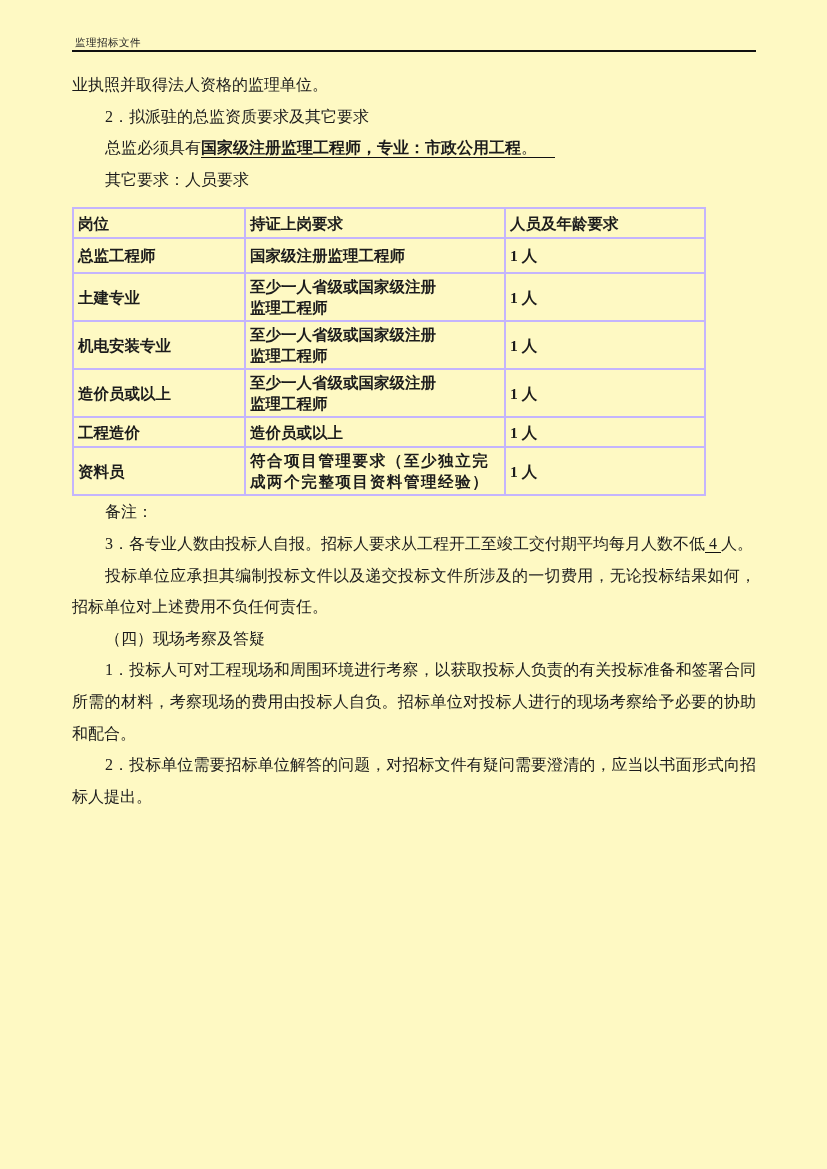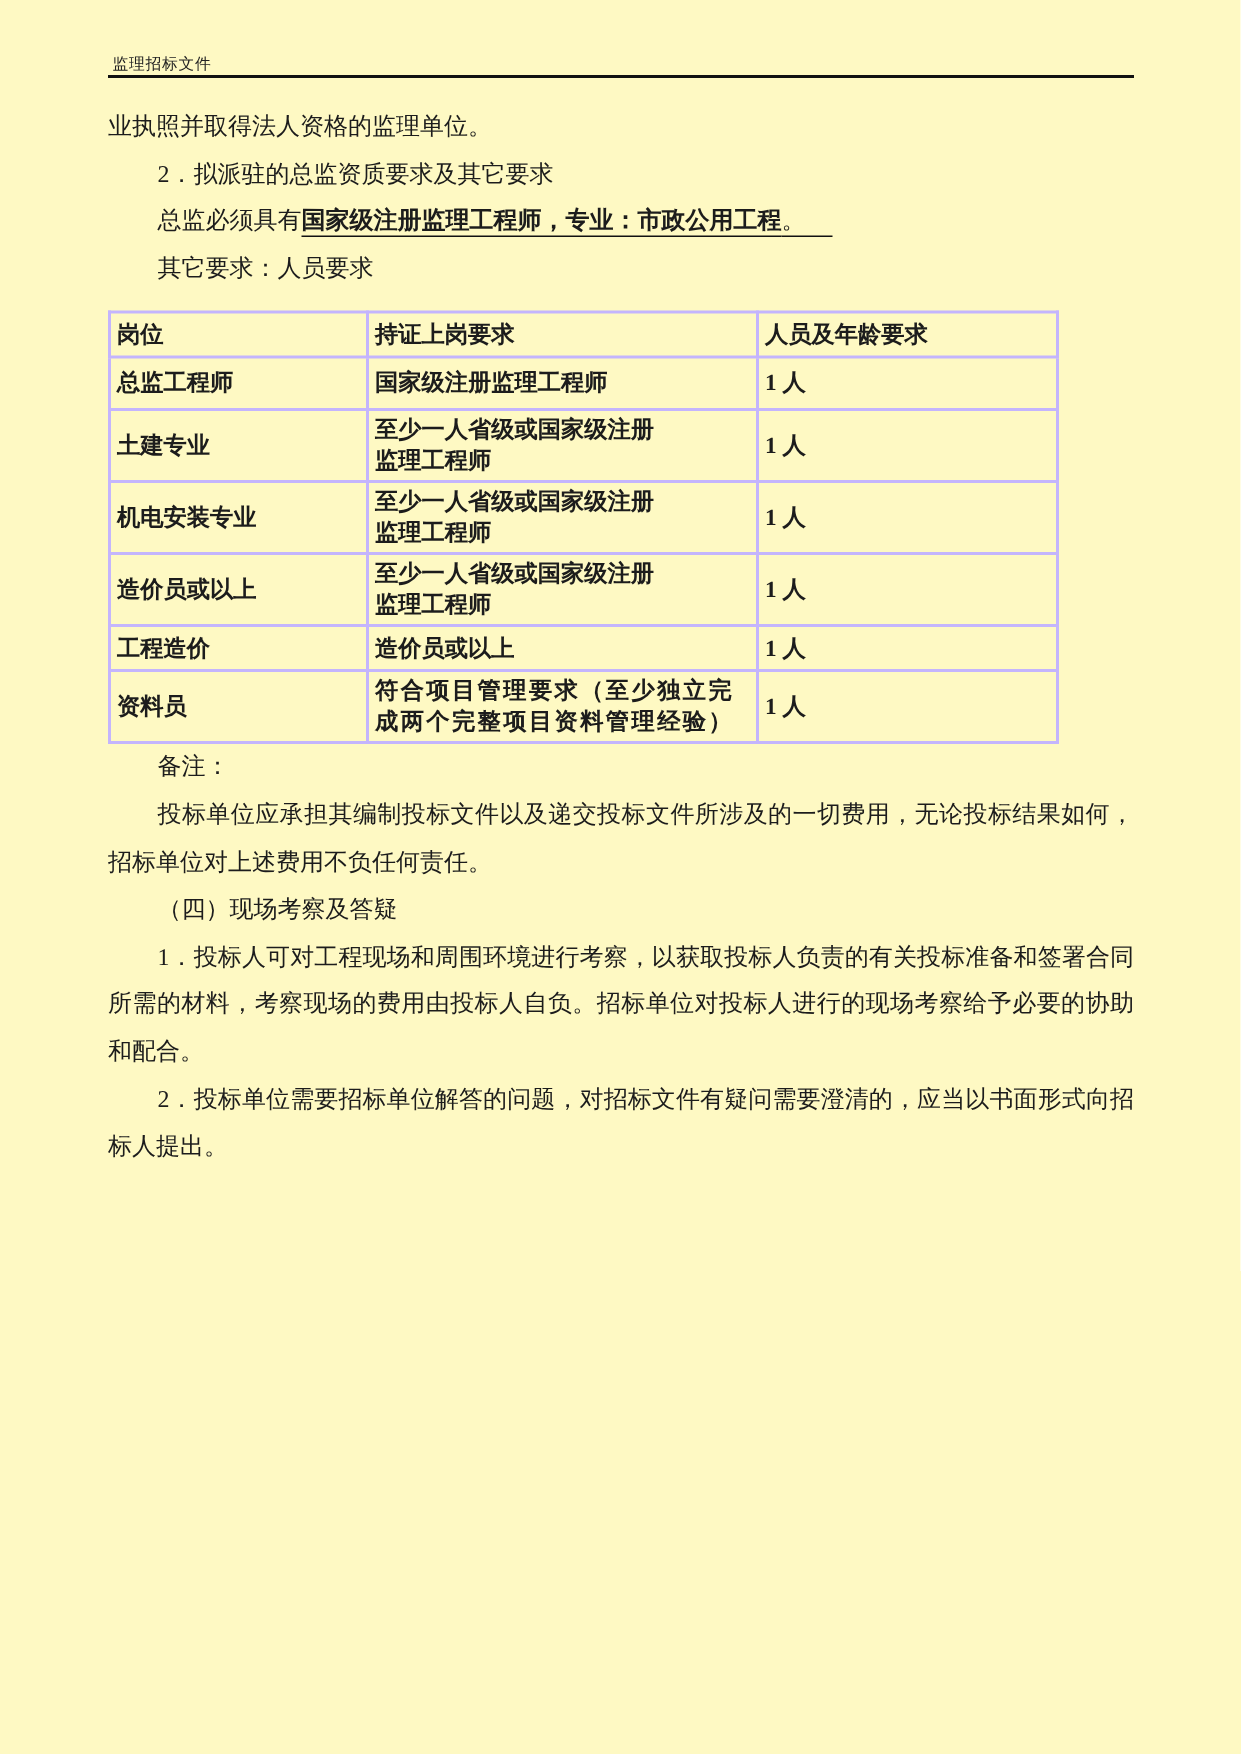--- a/index.html
+++ b/index.html
@@ -158,20 +158,21 @@
 成两个完整项目资料管理经验）</td>
           <td>1 人</td>
         </tr>
       </tbody>
     </table>
 
     <p>备注：</p>
 
 
 
+    <p><span>3．各专业人数由投标人自报。招标人要求从工程开工至竣工交付期平均每月人数不低</span><span class="u-num">4</span><span>人。</span></p>
 
 
     <p>投标单位应承担其编制投标文件以及递交投标文件所涉及的一切费用，无论投标结果如何，招标单位对上述费用不负任何责任。</p>
 
     <p>（四）现场考察及答疑</p>
 
     <p>1．投标人可对工程现场和周围环境进行考察，以获取投标人负责的有关投标准备和签署合同所需的材料，考察现场的费用由投标人自负。招标单位对投标人进行的现场考察给予必要的协助和配合。</p>
 
     <p>2．投标单位需要招标单位解答的问题，对招标文件有疑问需要澄清的，应当以书面形式向招标人提出。</p>
 

